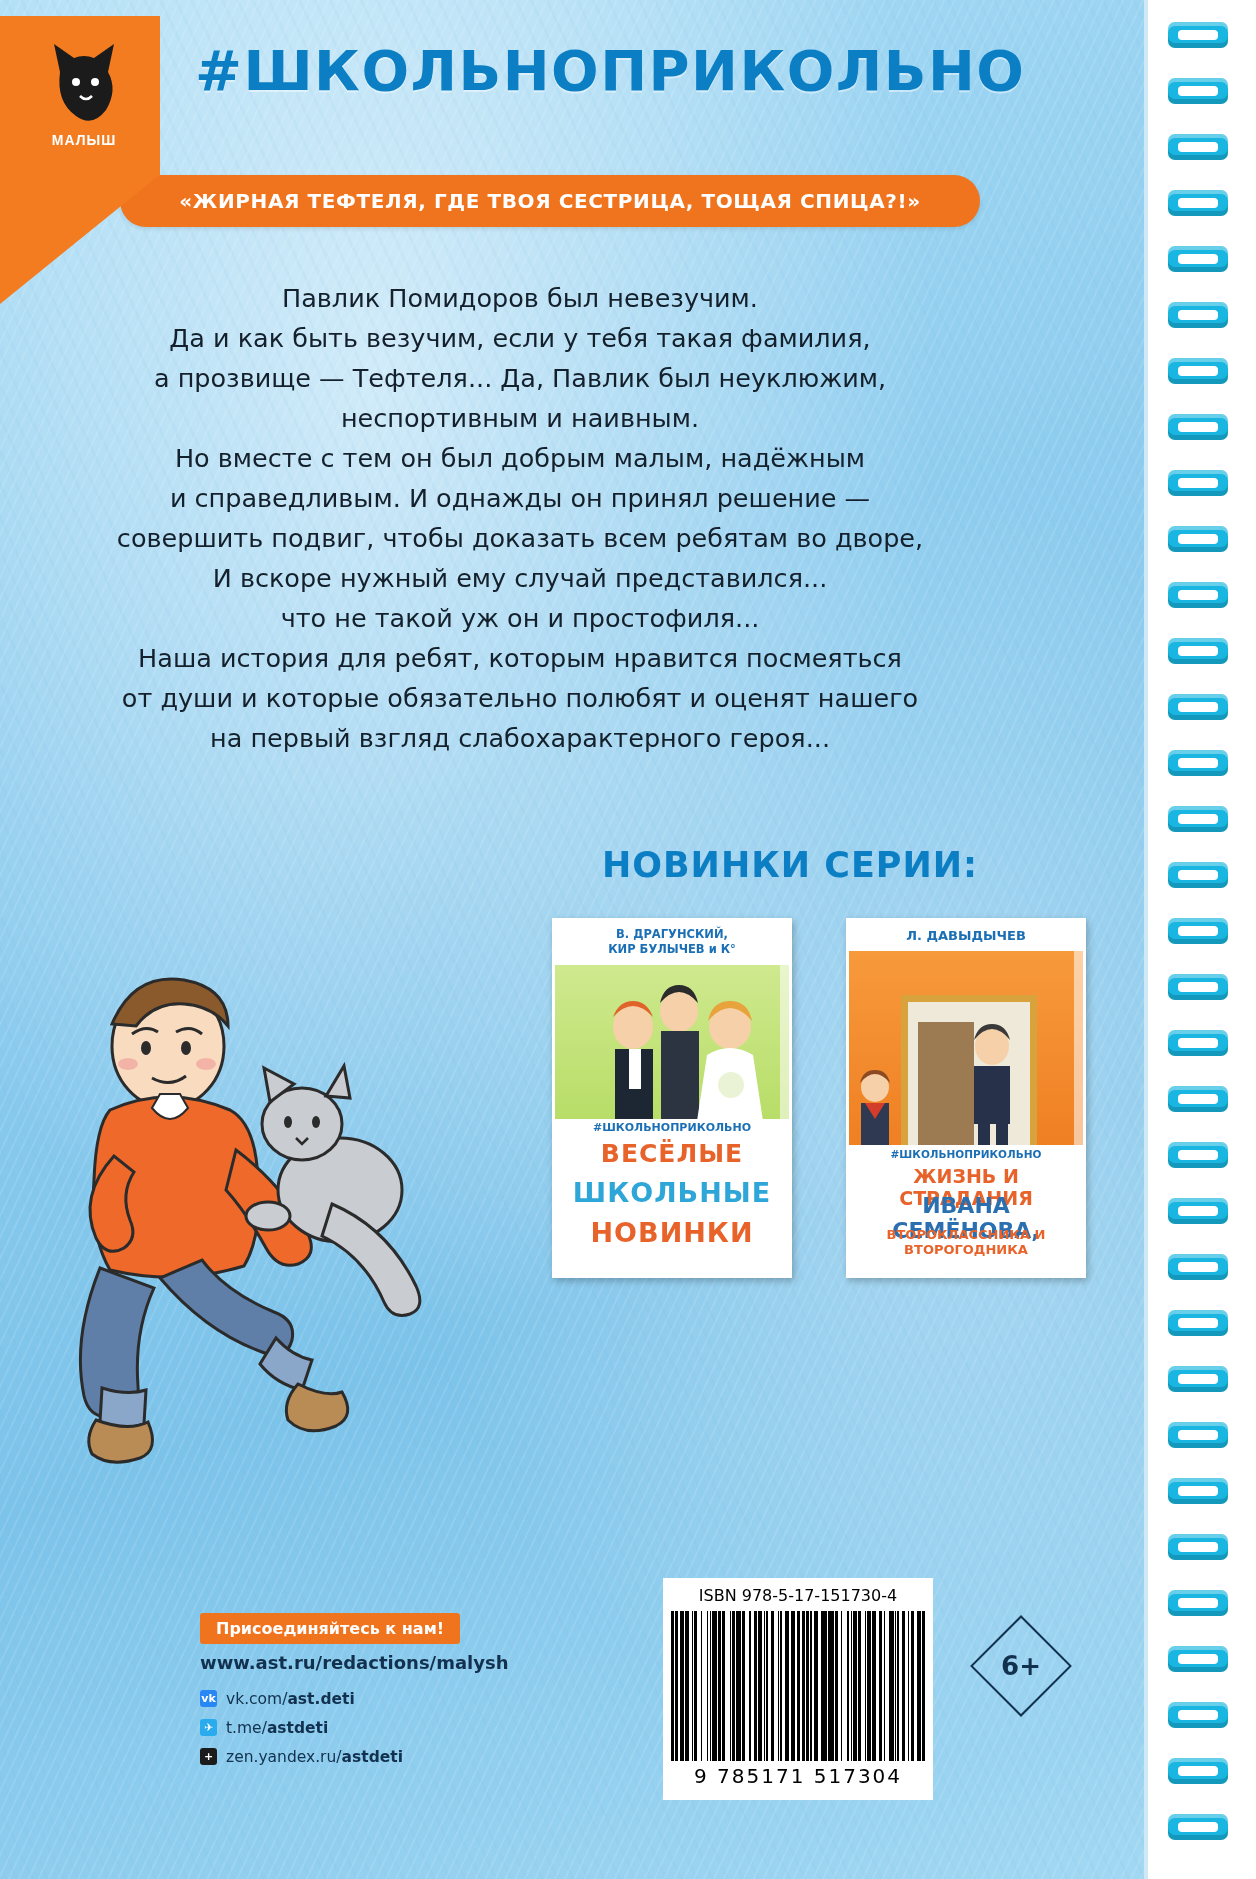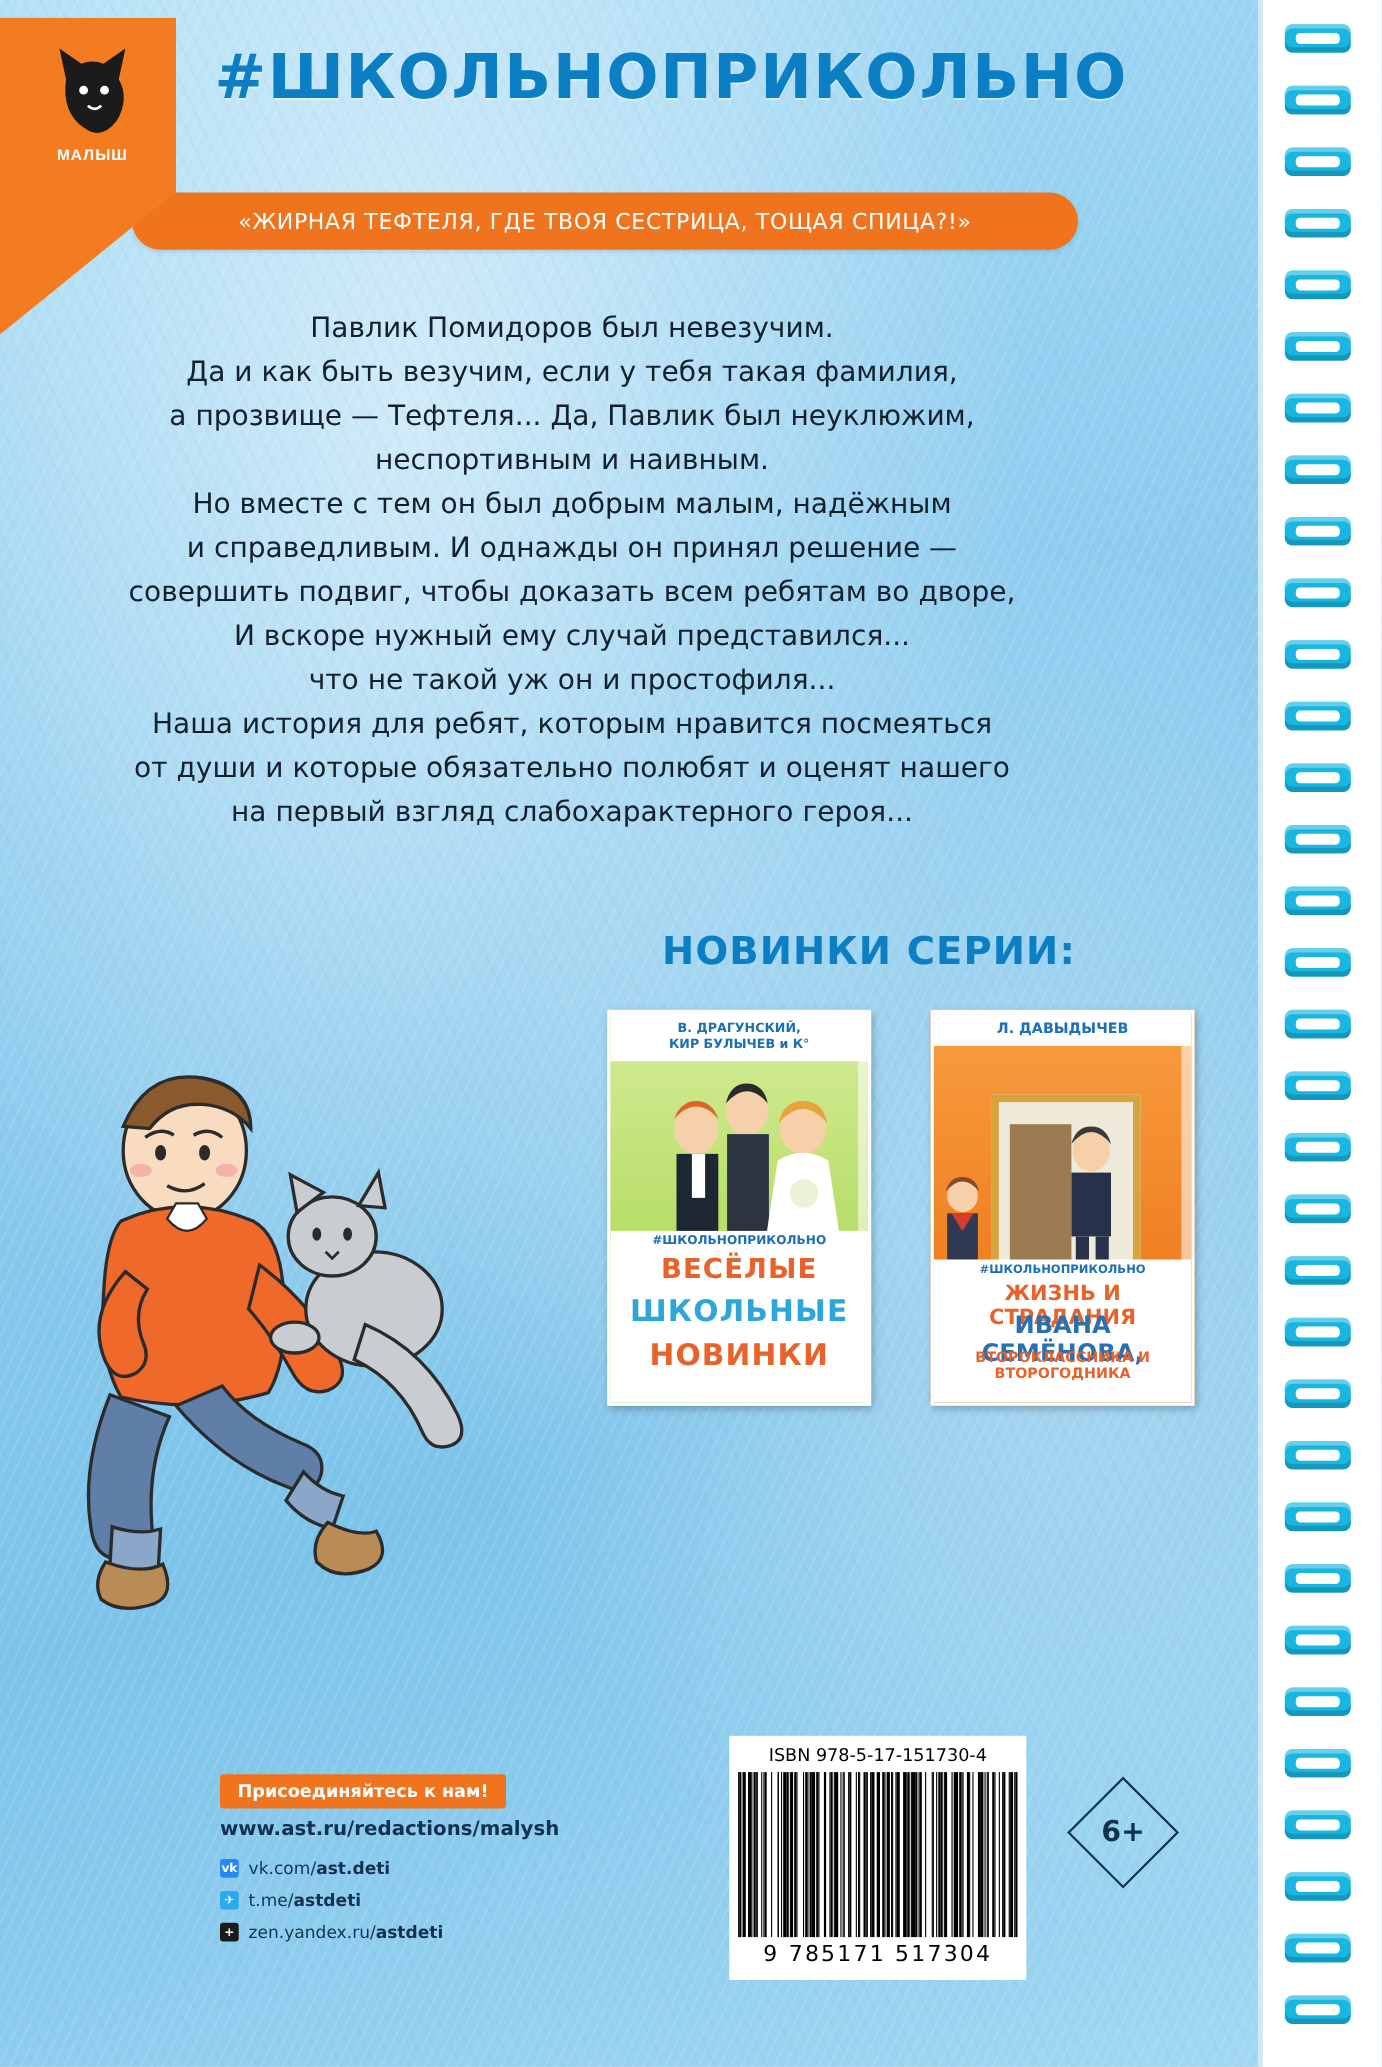--- a/index.html
+++ b/index.html
@@ -93,21 +93,21 @@
     position:absolute; left:120px; top:175px;
     width:860px; height:52px;
     background:#f0741d;
     border-radius:26px;
     display:flex; align-items:center; justify-content:center;
     z-index:5;
     box-shadow:0 2px 4px rgba(0,0,0,0.10);
   }
   .quote-banner span {
     color:#ffffff;
-    font-size:20px; font-weight:normal;
+    font-size:20px; font-weight:bold;
     letter-spacing:0.6px;
     font-family:"DejaVu Sans", sans-serif;
     white-space:nowrap;
   }
 
   
   .blurb {
     position:absolute; left:80px; top:278px;
     width:880px;
     text-align:center;

